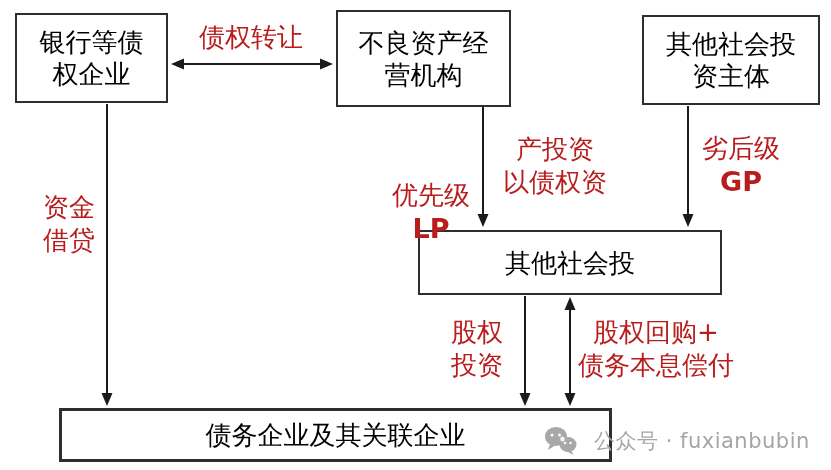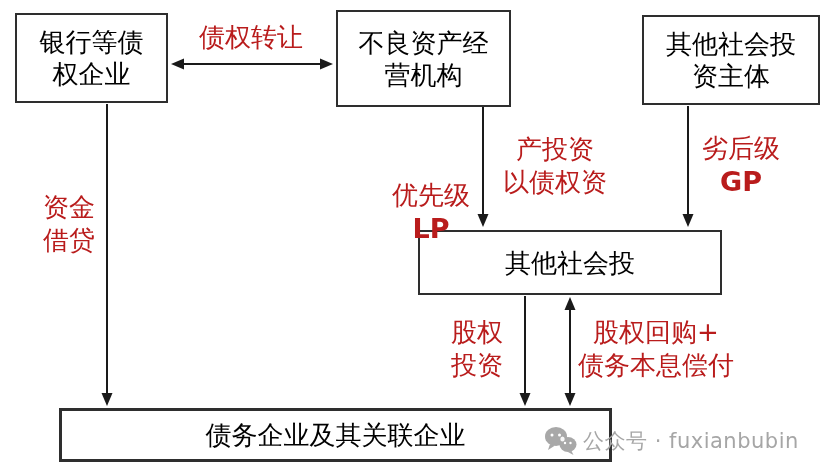--- a/index.html
+++ b/index.html
@@ -51,21 +51,21 @@
   .lbl-invest-claims  { left: 497px; top: 133px; width: 116px; }
   .lbl-junior-gp      { left: 696px; top: 132px; width: 90px;  }
   .lbl-equity-invest  { left: 445px; top: 316px; width: 64px;  }
   .lbl-repurchase     { left: 577px; top: 316px; width: 158px; }
   .latin-line { font-weight: bold; font-size: 27px; }
   .watermark {
     position: absolute;
     left: 544px; top: 426px;
     display: flex;
     align-items: center;
-    gap: 6px;
+    gap: 17px;
     z-index: 5;
   }
   .watermark-text {
     font-size: 21px;
     color: #a6a6a6;
     white-space: nowrap;
     letter-spacing: 0.5px;
   }
 </style>
 </head>

